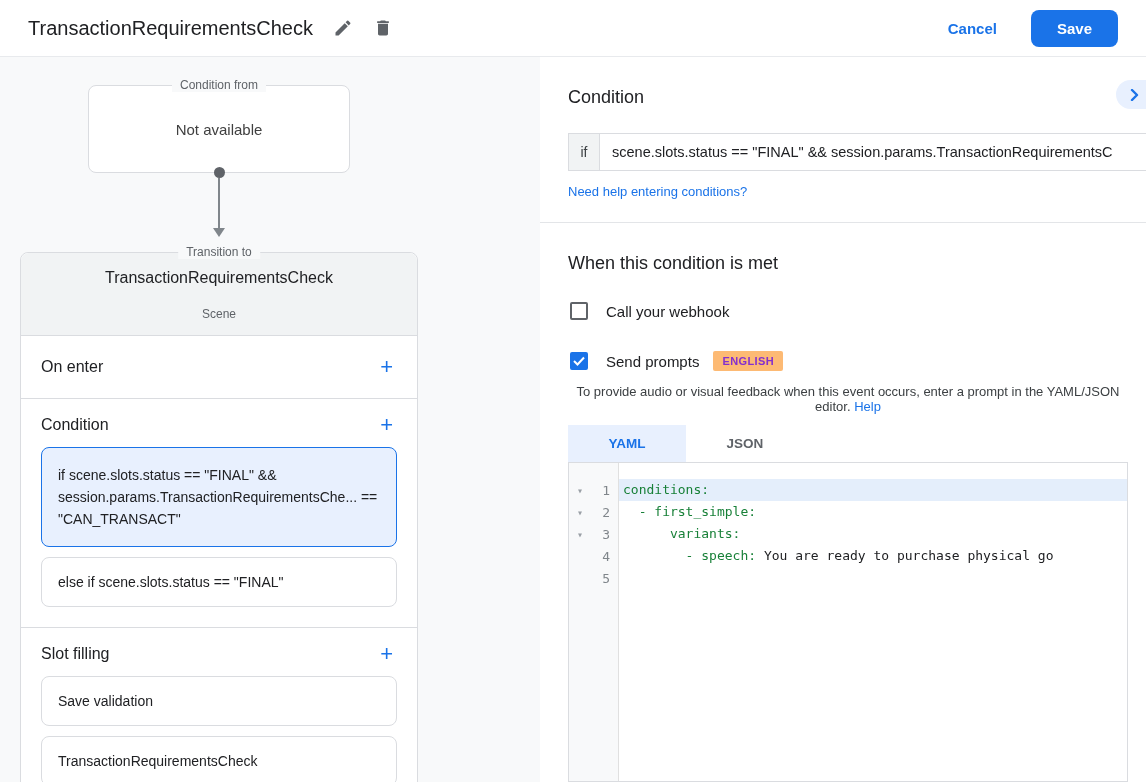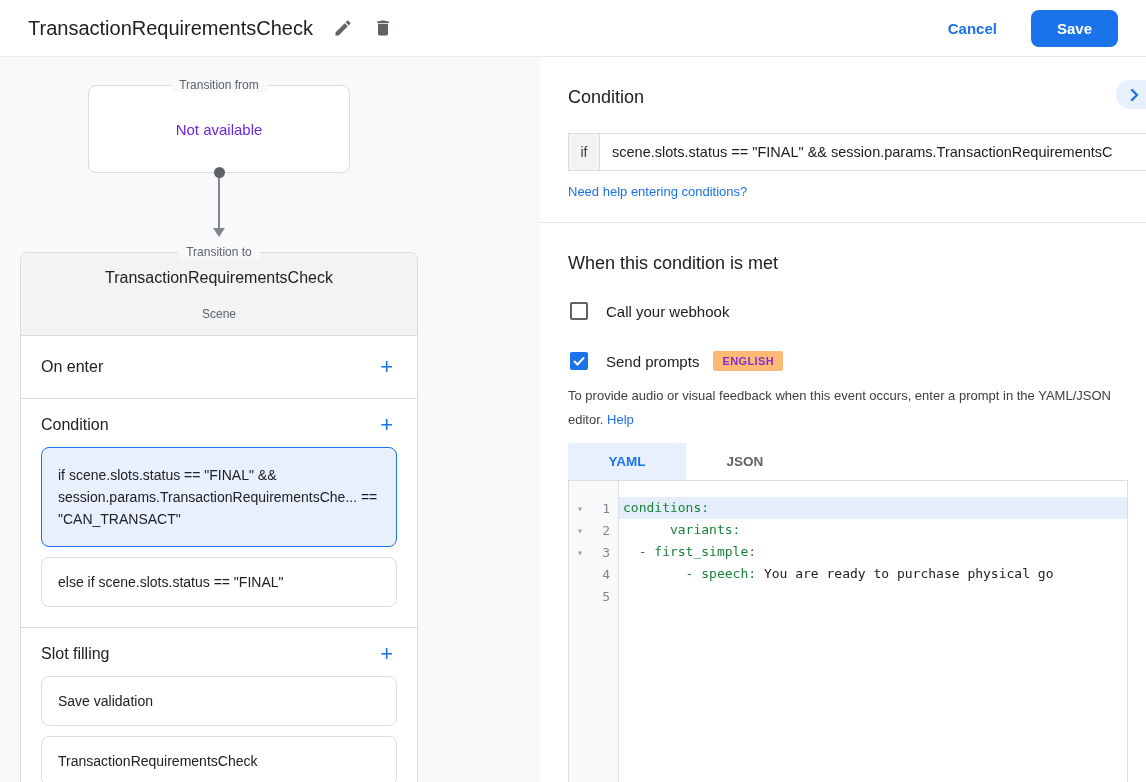--- a/index.html
+++ b/index.html
@@ -21,21 +21,21 @@
   .main { display:flex; height:725px; }
   .canvas { width:540px; flex-shrink:0; background:#f8f9fa; position:relative; overflow:hidden; }
   .panel { flex:1; background:#fff; position:relative; overflow:hidden; }
 
   
   .tfrom { position:absolute; left:88px; top:28px; width:262px; height:88px; background:#fff;
            border:1px solid #dadce0; border-radius:8px; }
   .edge-label { position:absolute; top:-8px; left:50%; transform:translateX(-50%); background:#f8f9fa;
                 padding:0 8px; font-size:12px; color:#5f6368; white-space:nowrap; }
   .tfrom-content { display:flex; align-items:center; justify-content:center; height:100%;
-                   font-size:15px; color:#6d28d9; }
+                   font-size:15px; color:#404040; }
   .arrow { position:absolute; left:211px; top:110px; width:16px; display:flex; flex-direction:column; align-items:center; }
   .arrow-dot { width:11px; height:11px; border-radius:50%; background:#5f6368; }
   .arrow-line { width:2px; height:50px; background:#80868b; }
   .arrow-head { width:0; height:0; border-left:6px solid transparent; border-right:6px solid transparent;
                 border-top:9px solid #80868b; }
 
   .scene-card { position:absolute; left:20px; top:195px; width:398px; height:600px; background:#fff;
                 border:1px solid #dadce0; border-radius:8px; }
   .scene-head { background:#f1f3f4; border-bottom:1px solid #dadce0; border-radius:8px 8px 0 0;
                 padding:16px 16px 14px; text-align:center; }
@@ -71,21 +71,21 @@
   .when-title { margin:30px 0 0 28px; font-size:18px; color:#202124; font-weight:400; }
   .cbx-row { margin-left:30px; display:flex; align-items:center; }
   .cbx-row.webhook { margin-top:28px; }
   .cbx-row.prompts { margin-top:31px; }
   .cbx { width:18px; height:18px; border:2px solid #5f6368; border-radius:2px; background:#fff;
          cursor:pointer; flex-shrink:0; }
   .cbx.checked { background:#1a73e8; border-color:#1a73e8; display:flex; align-items:center; justify-content:center; }
   .cbx-label { margin-left:18px; font-size:15px; font-weight:normal; color:#202124; cursor:pointer; }
   .lang-badge { margin-left:14px; background:#fdba74; color:#8430ce; font-size:11px; font-weight:bold;
                 letter-spacing:0.4px; padding:4px 9px; border-radius:2px; }
-  .hint { margin:13px 18px 0 28px; max-width:578px; font-size:13px; line-height:24px; color:#3c4043; }
+  .hint { margin:13px 18px 0 28px; max-width:578px; font-size:13px; line-height:15px; color:#3c4043;text-align:center; }
   .hint a { color:#1a73e8; text-decoration:none; cursor:pointer; }
   .tabs { margin:11px 0 0 28px; display:flex; }
   .tab { width:118px; height:37px; display:flex; align-items:center; justify-content:center;
          font-size:13.5px; font-weight:bold; color:#5f6368; cursor:pointer; }
   .tab.active { background:#e8f0fe; color:#1a73e8; }
   .editor { margin:0 18px 0 28px; border:1px solid #dadce0; height:320px; display:flex;
             font-family:"DejaVu Sans Mono","Liberation Mono",monospace; font-size:13px; }
   .gutter { width:50px; background:#f8f9fa; border-right:1px solid #e0e0e0; padding-top:16px; flex-shrink:0; }
   .g-row { height:22px; display:flex; align-items:center; }
   .fold { width:22px; text-align:center; font-size:10px; color:#9aa0a6; cursor:pointer; }
@@ -116,21 +116,21 @@
     <span class="spacer"></span>
     <button class="cancel-btn">Cancel</button>
     <button class="save-btn">Save</button>
   </div>
 
   <div class="main">
 
     <div class="canvas">
 
       <div class="tfrom">
-        <span class="edge-label">Transition from</span>
+        <span class="edge-label">Condition from</span>
         <div class="tfrom-content">Not available</div>
       </div>
 
       <div class="arrow">
         <div class="arrow-dot"></div>
         <div class="arrow-line"></div>
         <div class="arrow-head"></div>
       </div>
 
       <div class="scene-card">
@@ -236,22 +236,22 @@
               <span class="fold"></span>
               <span class="num">4</span>
             </div>
             <div class="g-row">
               <span class="fold"></span>
               <span class="num">5</span>
             </div>
           </div>
         <div class="code">
             <div class="c-row active"><span class="yaml-key">conditions:</span><span class="yaml-val"></span></div>
+            <div class="c-row"><span class="yaml-key">  - first_simple:</span><span class="yaml-val"></span></div>
             <div class="c-row"><span class="yaml-key">      variants:</span><span class="yaml-val"></span></div>
-            <div class="c-row"><span class="yaml-key">  - first_simple:</span><span class="yaml-val"></span></div>
             <div class="c-row"><span class="yaml-key">        - speech:</span><span class="yaml-val"> You are ready to purchase physical go</span></div>
             <div class="c-row"><span class="yaml-key"></span><span class="yaml-val"></span></div>
           </div>
       </div>
 
     </div>
   </div>
 </div>
 
 </body></html>

